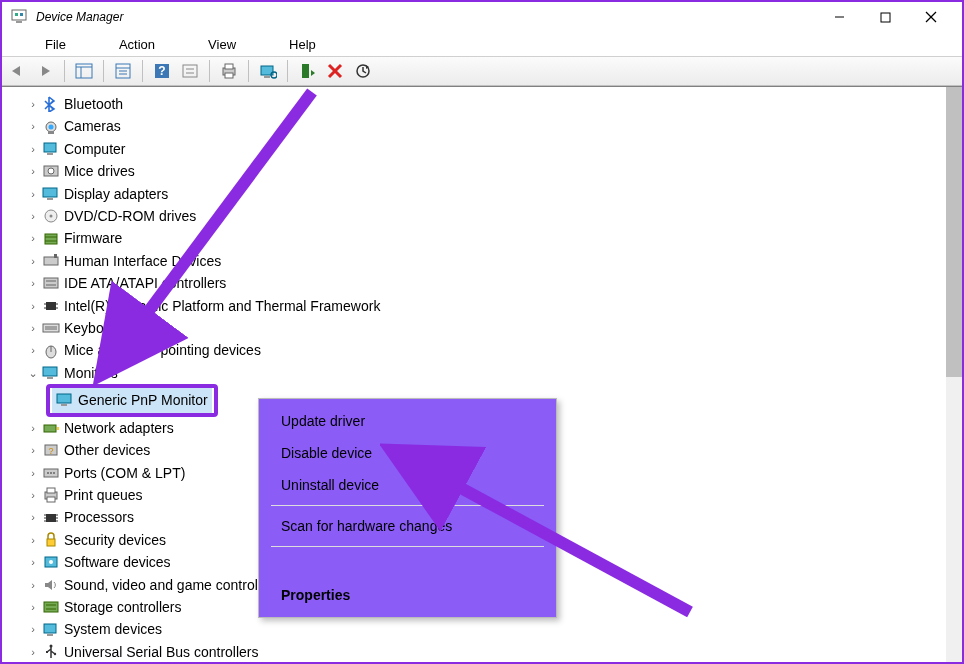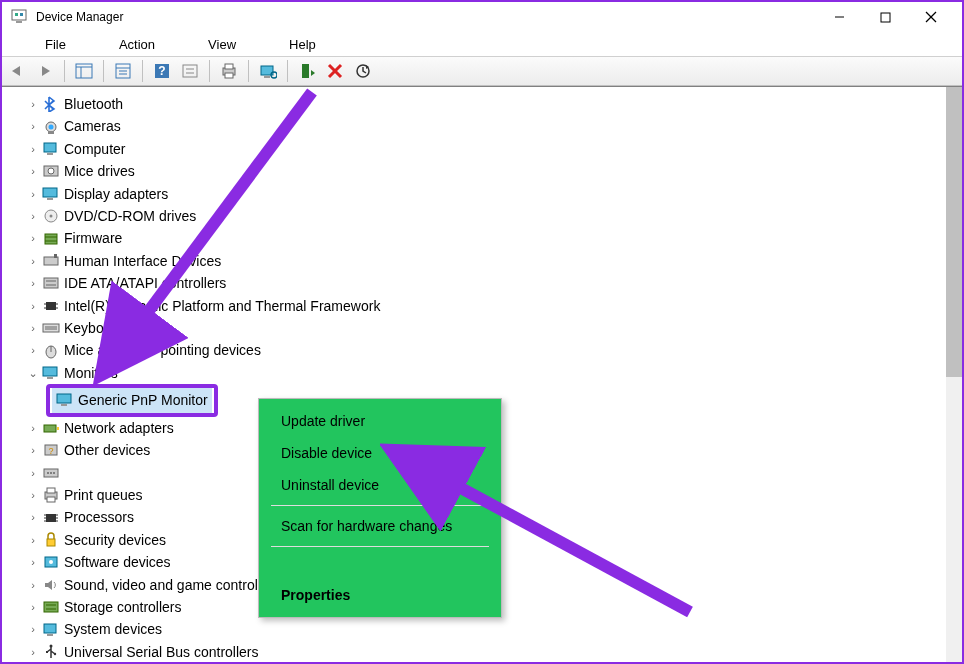--- a/index.html
+++ b/index.html
@@ -1,35 +1,35 @@
 <!DOCTYPE html>
 <html><head>
 <meta charset="utf-8">
 <style>
 * { box-sizing: border-box; margin: 0; padding: 0; font-family: "Segoe UI", Tahoma, sans-serif; }
 body { width: 964px; height: 664px; background: #fff; border: 2px solid #8a2be2; position: relative; overflow: hidden; }
-.titlebar { height: 30px; display: flex; align-items: center; padding: 0 8px; font-size: 12px; }
+.titlebar { height: 30px; display: flex; align-items: center; padding: 0 8px; font-size: 12px; font-style: italic; }
 .titlebar .title-icon { width: 18px; height: 18px; margin-right: 8px; display: inline-block; }
 .titlebar .spacer { flex: 1; }
 .win-btns { display: flex; }
 .win-btn { width: 46px; height: 30px; display: flex; align-items: center; justify-content: center; font-size: 14px; }
 .menubar { height: 24px; display: flex; align-items: center; padding: 0 8px; gap: 18px; font-size: 13px; }
 .menubar span { cursor: default; margin-left: 35px; }
 .toolbar { height: 30px; border-top: 1px solid #d0d0d0; border-bottom: 1px solid #c0c0c0; background: linear-gradient(#fbfbfb,#ececec); display: flex; align-items: center; padding: 0 4px; gap: 6px; }
 .tool-btn { width: 22px; height: 22px; display: flex; align-items: center; justify-content: center; }
 .tool-sep { width: 1px; height: 22px; background: #c0c0c0; margin: 0 2px; }
 .content { position: relative; height: calc(100% - 30px - 24px - 30px); overflow: hidden; border-top: 1px solid #808080; }
 .tree { padding: 6px 6px 6px 24px; font-size: 14px; line-height: 22.4px; }
 .tree-item { display: flex; align-items: center; white-space: nowrap; }
 .expander { width: 14px; display: inline-block; text-align: center; color: #666; font-size: 11px; margin-right: 2px; }
 .dev-icon { width: 18px; height: 16px; display: inline-flex; align-items: center; justify-content: center; margin-right: 4px; }
 .child-item { margin-left: 20px; }
 .highlight-wrap { border: 4px solid #8a2be2; border-radius: 4px; display: inline-flex; align-items: center; padding: 0 2px; }
 .highlight-inner { background: #cce4f7; padding: 1px 4px; display: inline-flex; align-items: center; }
-.ctx-menu { position: absolute; left: 256px; top: 311px; width: 244px; background: #22c55e; border: 1px solid #bbb; box-shadow: 3px 3px 6px rgba(0,0,0,0.25); font-size: 14px; padding: 6px 0; }
+.ctx-menu { position: absolute; left: 256px; top: 311px; width: 299px; background: #8b5cf6; border: 1px solid #bbb; box-shadow: 3px 3px 6px rgba(0,0,0,0.25); font-size: 14px; padding: 6px 0; }
 .ctx-item { padding: 8px 22px; cursor: default; }
 .ctx-sep { height: 1px; background: #ddd; margin: 4px 12px; }
 .ctx-item.bold { font-weight: 700; margin-top: 32px; }
 .scrollbar { position: absolute; right: 0; top: 0; width: 16px; height: 100%; background: #f0f0f0; }
 .scroll-thumb { position: absolute; right: 0; top: 0; width: 16px; height: 290px; background: #c0c0c0; }
 .arrow-svg { position: absolute; pointer-events: none; }
 svg { display: block; }
 </style>
 </head>
 <body>
@@ -335,20 +335,21 @@
         <div class="tree-item">
           <span class="expander">›</span>
           <span class="dev-icon">
             <svg width="18" height="16">
               <rect x="2" y="4" width="14" height="8" fill="#ccc" stroke="#666"></rect>
               <circle cx="6" cy="8" r="1" fill="#666"></circle>
               <circle cx="9" cy="8" r="1" fill="#666"></circle>
               <circle cx="12" cy="8" r="1" fill="#666"></circle>
             </svg>
           </span>
+          <span>Ports (COM &amp; LPT)</span>
         </div>
         <div class="tree-item">
           <span class="expander">›</span>
           <span class="dev-icon">
             <svg width="18" height="16">
               <rect x="3" y="5" width="12" height="7" fill="#ccc" stroke="#666"></rect>
               <rect x="5" y="1" width="8" height="5" fill="#fff" stroke="#666"></rect>
               <rect x="5" y="10" width="8" height="5" fill="#fff" stroke="#666"></rect>
             </svg>
           </span>

